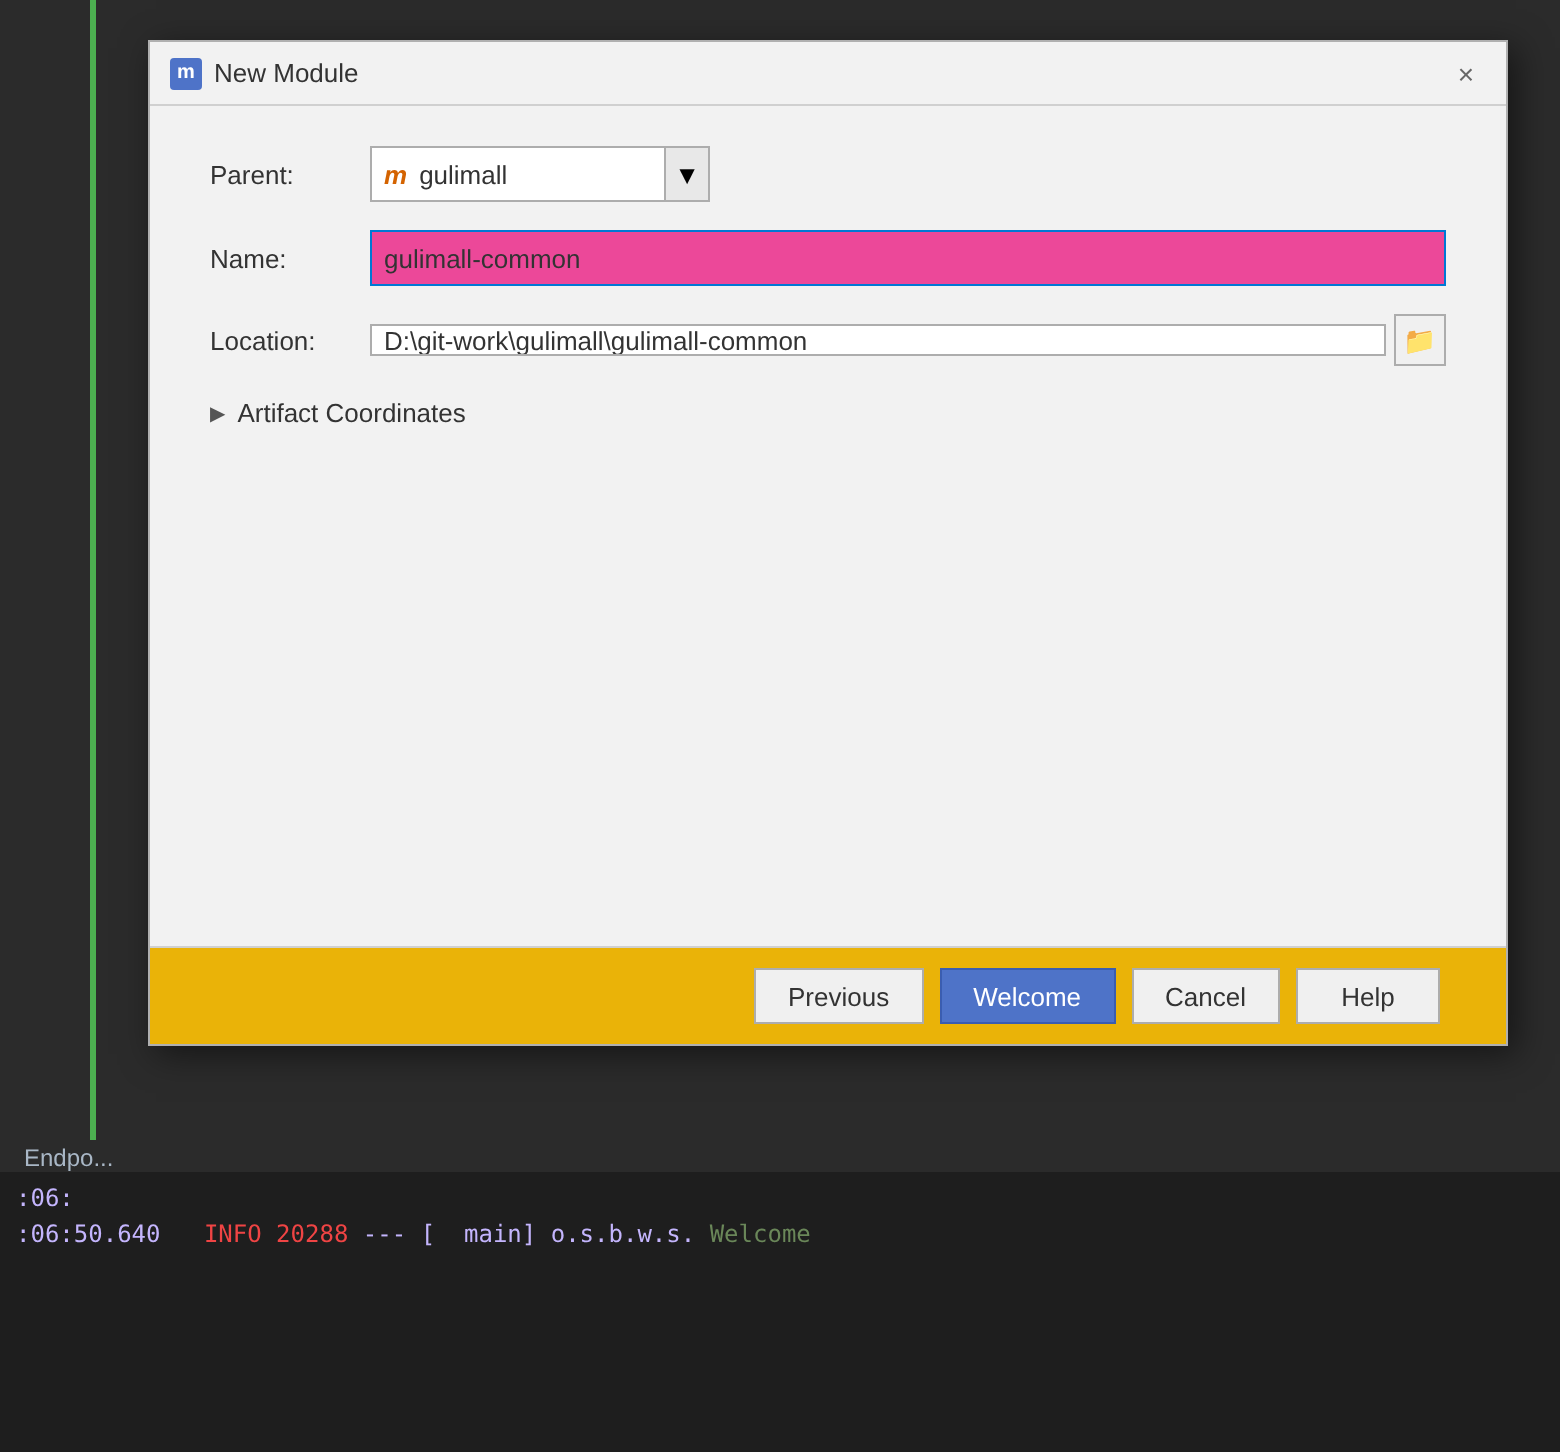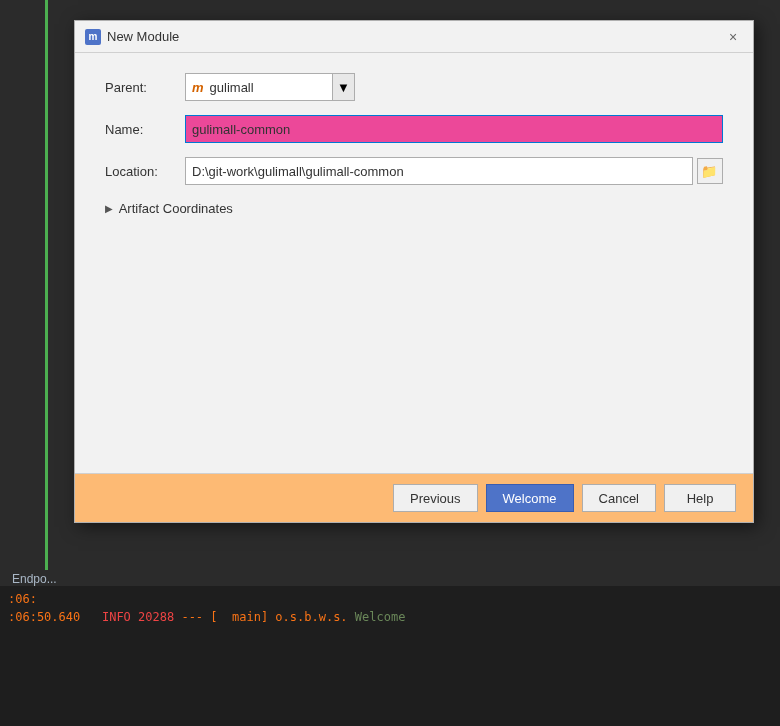--- a/index.html
+++ b/index.html
@@ -53,21 +53,21 @@
       padding: 4px 8px;
       overflow: hidden;
     }
 
     .terminal-line {
       line-height: 18px;
       white-space: nowrap;
     }
 
     .terminal-line .timestamp {
-      color: #f97316;
+      color: #c4b5fd;
       margin-top: 20px;
     }
 
     .terminal-line .info {
       color: #ef4444;
       margin-top: 36px;
     }
 
     .terminal-line .green {
       color: #6a8759;
@@ -231,21 +231,21 @@
     
     .location-input-wrapper {
       display: flex;
       align-items: center;
       flex: 1;
       gap: 4px;
     }
 
     .location-input {
       flex: 1;
-      height: 28px;
+      height: 16px;
       border: 1px solid #adadad;
       background: white;
       padding: 2px 6px;
       font-size: 13px;
       color: #333;
       outline: none;
     }
 
     .folder-btn {
       width: 26px;
@@ -281,22 +281,22 @@
       color: #333;
       font-size: 13px;
     }
 
     
     .dialog-footer {
       display: flex;
       align-items: center;
       justify-content: flex-end;
       gap: 8px;
-      padding: 10px 17px;
-      background: #fdba74;
+      padding: 10px 33px;
+      background: #eab308;
       border-top: 1px solid #d0d0d0;
     }
 
     .btn {
       height: 28px;
       padding: 0 16px;
       font-size: 13px;
       cursor: pointer;
       border: 1px solid #adadad;
       background: #f0f0f0;

